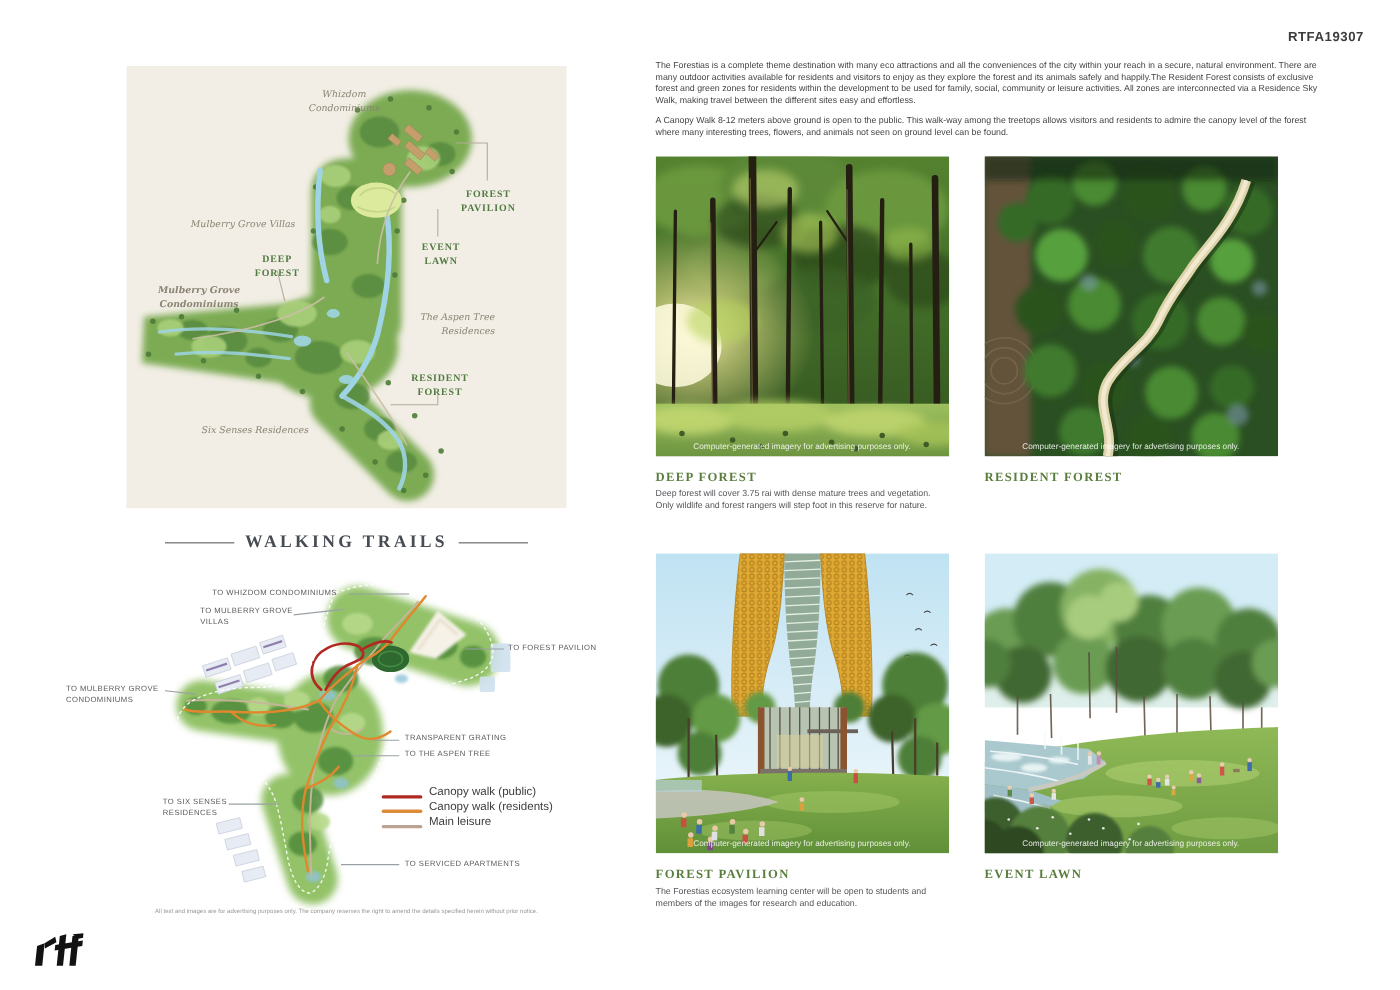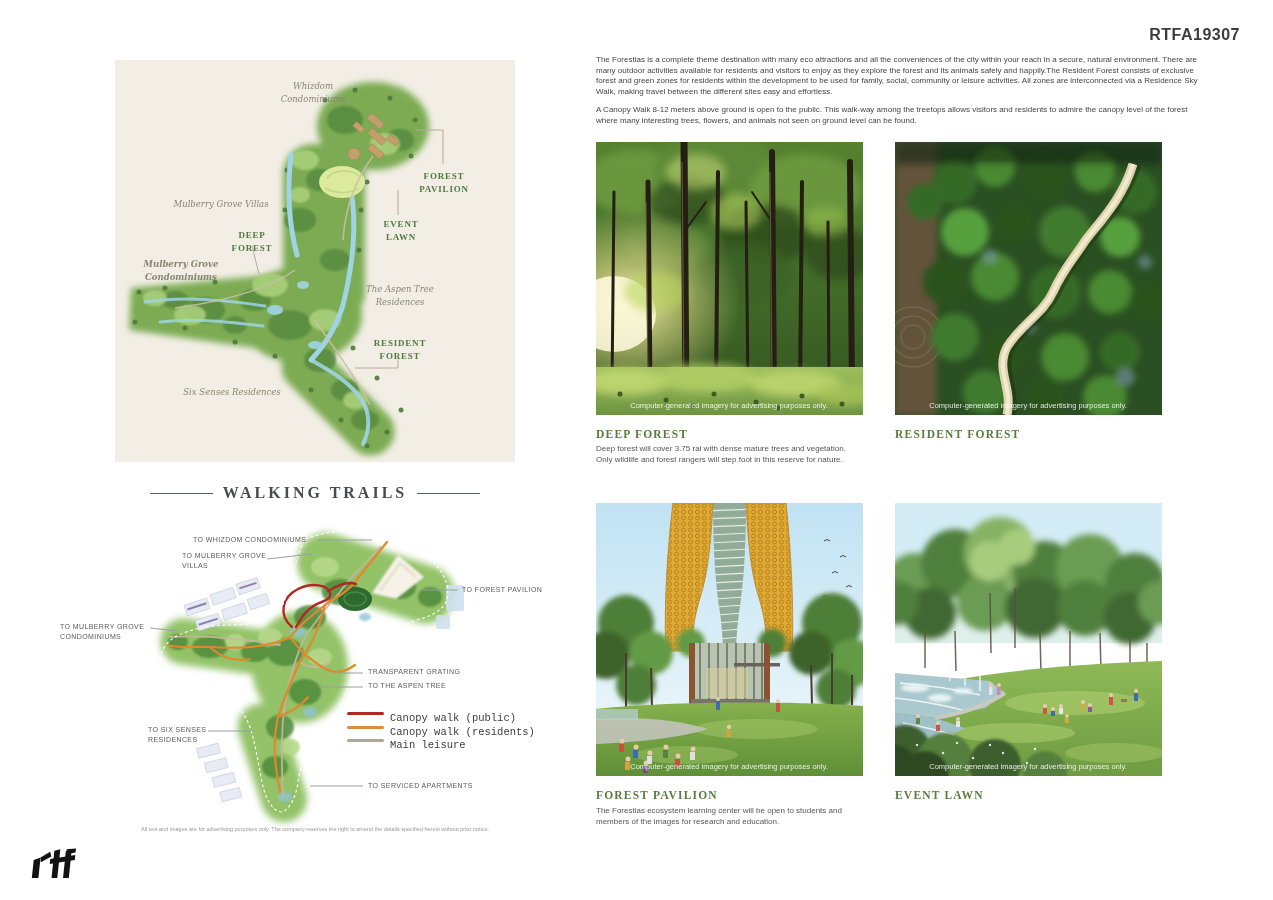--- a/index.html
+++ b/index.html
@@ -1,39 +1,39 @@
 <!DOCTYPE html>
 <html><head>
 <meta charset="utf-8">
 <style>
   html,body{margin:0;padding:0;background:#ffffff;}
   #board{position:relative;width:1273px;height:900px;background:#ffffff;overflow:hidden;
          font-family:"Liberation Sans",sans-serif;color:#404040;}
   .abs{position:absolute;}
 
   
-  .code{right:33px;top:26px;font-size:16px;font-weight:bold;color:#3c3c3c;letter-spacing:.5px;}
+  .code{right:33px;top:26px;font-size:12px;font-weight:bold;color:#3c3c3c;letter-spacing:.5px;}
 
   
   .intro{left:596px;top:55px;width:606px;font-size:8px;line-height:1.32;color:#454545;}
   .intro p{margin:0 0 8px 0;}
 
   
   .map-panel{left:115px;top:60px;width:400px;height:402px;background:#f2eee5;}
   .map-art{position:absolute;left:0;top:0;width:400px;height:402px;}
   .script-lbl{position:absolute;font-family:"DejaVu Serif",serif;font-style:italic;
               font-size:8.5px;line-height:1.5;color:#8b8474;text-align:center;}
   .green-lbl{position:absolute;font-family:"Liberation Serif",serif;font-weight:bold;
              font-size:9px;line-height:1.45;letter-spacing:.8px;color:#527a42;text-align:center;}
 
   
   .lbl-whizdom{left:263px;top:80px;width:100px;}
   .lbl-mvillas{left:171px;top:198px;width:100px;}
   .lbl-mcondos{left:131px;top:258px;width:100px;font-weight:bold;}
-  .lbl-aspen{left:350px;top:283px;width:100px;}
+  .lbl-aspen{left:350px;top:283px;width:100px;text-align:right;}
   .lbl-six{left:182px;top:386px;width:100px;}
   .lbl-fp{left:410px;top:170px;width:68px;}
   .lbl-el{left:367px;top:218px;width:68px;}
   .lbl-df{left:218px;top:229px;width:68px;}
   .lbl-rf{left:366px;top:337px;width:68px;}
 
   
   .wt-title-row{left:150px;top:484px;width:330px;display:flex;align-items:center;gap:10px;}
   .wt-rule{flex:1;height:1px;background:#5a5f63;}
   .wt-title{font-family:"Liberation Serif",serif;font-weight:bold;font-size:16px;
@@ -44,21 +44,21 @@
   .tl-whizdom{left:193px;top:535px;width:160px;}
   .tl-mvillas{left:182px;top:551px;width:92px;}
   .tl-fp{left:462px;top:585px;width:110px;}
   .tl-mcondos{left:60px;top:622px;width:96px;}
   .tl-grating{left:368px;top:667px;width:110px;}
   .tl-aspen{left:368px;top:681px;width:110px;}
   .tl-six{left:148px;top:725px;width:72px;}
   .tl-serviced{left:368px;top:781px;width:130px;}
 
   .legend{left:347px;top:712px;}
-  .legend-row{display:flex;align-items:flex-start;height:13.5px;font-family:Liberation Mono, monospace;}
+  .legend-row{display:flex;align-items:flex-end;height:13.5px;}
   .legend-sw{width:37px;height:3px;border-radius:2px;margin-right:6px;flex:0 0 auto;}
   .legend-txt{font-size:10.5px;color:#3d3d3d;white-space:nowrap;}
 
   .disclaimer{left:140px;top:826px;width:350px;text-align:center;font-size:5.5px;color:#989898;}
 
   
   .logo-row{left:30px;top:846px;display:flex;align-items:center;gap:10px;}
   .logo-mark{width:46px;height:36px;}
   .sr-only{position:absolute;width:1px;height:1px;overflow:hidden;clip:rect(0 0 0 0);}
   .awards-txt{font-size:25px;color:#131313;letter-spacing:1px;}

